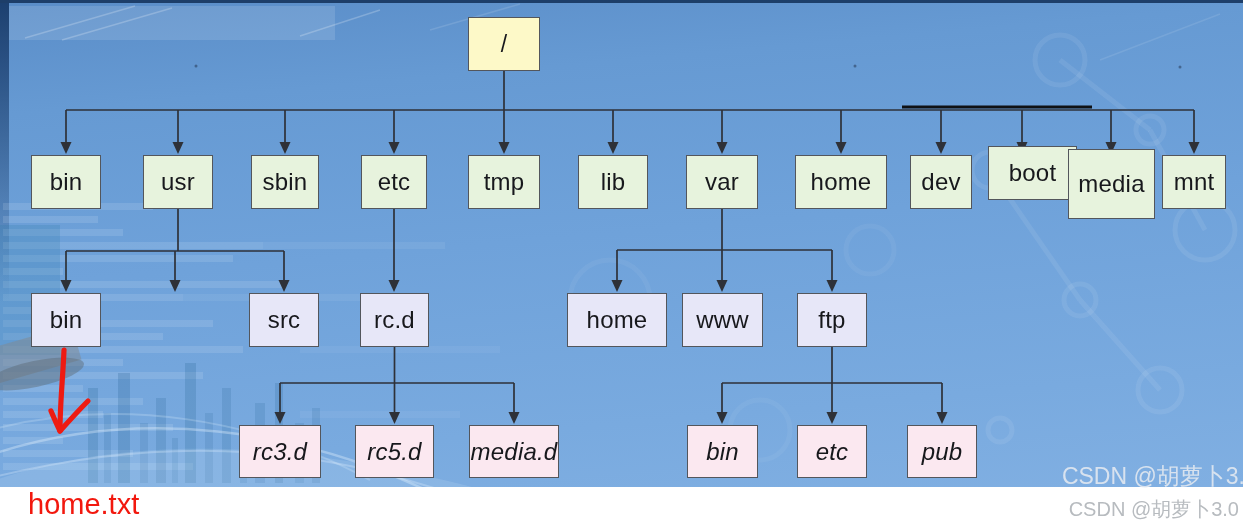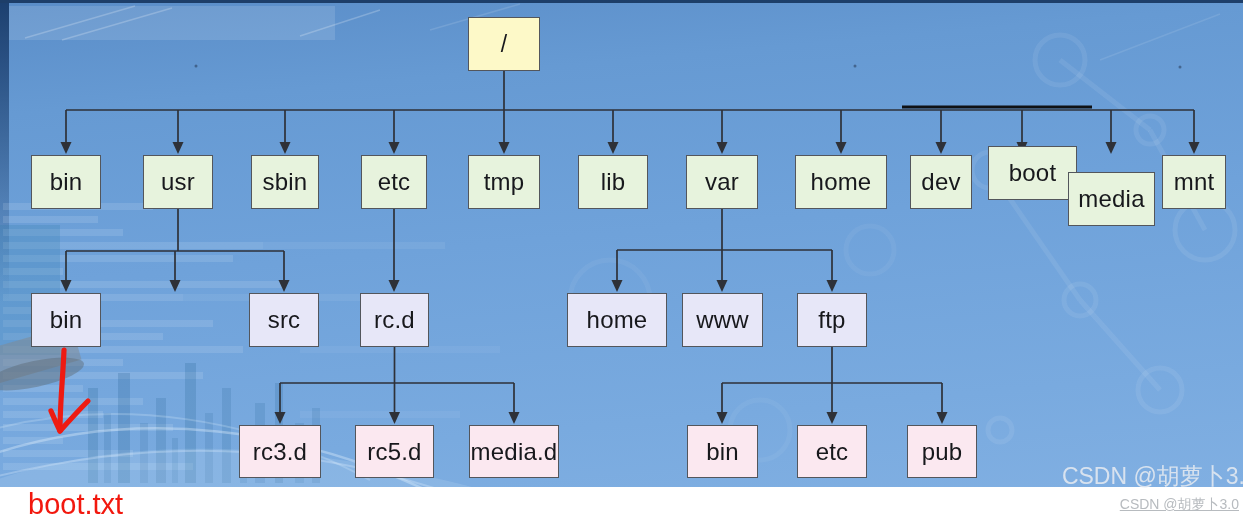--- a/index.html
+++ b/index.html
@@ -25,27 +25,27 @@
   #connectors .bold{stroke:#0f1114;stroke-width:3.2;}
   #redarrow path{stroke:var(--red-arrow,#ee1b12);stroke-width:5.2;fill:none;stroke-linecap:round;}
   .node{
     position:absolute;display:flex;align-items:center;justify-content:center;
     box-sizing:border-box;border:1.6px solid var(--box-border,#53565c);
     font-size:24px;color:#17181c;letter-spacing:.2px;
   }
   .lvroot{background:var(--root-box,#fdf9c8);font-size:23px;}
   .lv2{background:var(--level2-box,#e7f3dd);}
   .lv3{background:var(--level3-box,#e7e7f8);}
-  .lv4{background:var(--level4-box,#fbe8f0);}
+  .lv4{background:var(--level4-box,#fbe8f0);font-style:italic;}
   .hello{position:absolute;left:28px;top:488px;font-size:29px;font-weight:500;
     color:var(--hello-text,#f2180e);}
   .wm1{position:absolute;right:-2px;top:461px;font-size:23px;color:var(--watermark-blue-bg,#e8ecf1);
     opacity:.85;white-space:nowrap;}
-  .wm2{position:absolute;right:4px;top:496px;font-size:14px;color:var(--watermark-white-bg,#b7bbbf);
-    white-space:nowrap;text-decoration:underline;}
+  .wm2{position:absolute;right:4px;top:496px;font-size:20px;color:var(--watermark-white-bg,#b7bbbf);
+    white-space:nowrap;}
 </style>
 </head>
 <body>
 
 <div class="stage">
 
   <div class="toprule"></div>
   <div class="topband"></div>
   <div class="leftrule"></div>
 
@@ -222,21 +222,21 @@
   <div class="node lv2" style="left:31px;top:155px;width:70px;height:54px">bin</div>
   <div class="node lv2" style="left:143px;top:155px;width:70px;height:54px">usr</div>
   <div class="node lv2" style="left:251px;top:155px;width:68px;height:54px">sbin</div>
   <div class="node lv2" style="left:361px;top:155px;width:66px;height:54px">etc</div>
   <div class="node lv2" style="left:468px;top:155px;width:72px;height:54px">tmp</div>
   <div class="node lv2" style="left:686px;top:155px;width:72px;height:54px">var</div>
   <div class="node lv2" style="left:578px;top:155px;width:70px;height:54px">lib</div>
   <div class="node lv2" style="left:795px;top:155px;width:92px;height:54px">home</div>
   <div class="node lv2" style="left:910px;top:155px;width:62px;height:54px">dev</div>
   <div class="node lv2" style="left:988px;top:146px;width:89px;height:54px">boot</div>
-  <div class="node lv2" style="left:1068px;top:172px;width:87px;height:54px">media</div>
+  <div class="node lv2" style="left:1068px;top:149px;width:87px;height:70px">media</div>
   <div class="node lv2" style="left:1162px;top:155px;width:64px;height:54px">mnt</div>
 
   <div class="node lv3" style="left:31px;top:293px;width:70px;height:54px">bin</div>
   <div class="node lv3" style="left:249px;top:293px;width:70px;height:54px">src</div>
   <div class="node lv3" style="left:360px;top:293px;width:69px;height:54px">rc.d</div>
   <div class="node lv3" style="left:567px;top:293px;width:100px;height:54px">home</div>
   <div class="node lv3" style="left:682px;top:293px;width:81px;height:54px">www</div>
   <div class="node lv3" style="left:797px;top:293px;width:70px;height:54px">ftp</div>
 
   <div class="node lv4" style="left:239px;top:425px;width:82px;height:53px">rc3.d</div>
@@ -245,17 +245,17 @@
   <div class="node lv4" style="left:687px;top:425px;width:71px;height:53px">bin</div>
   <div class="node lv4" style="left:797px;top:425px;width:70px;height:53px">etc</div>
   <div class="node lv4" style="left:907px;top:425px;width:70px;height:53px">pub</div>
 
   <svg id="redarrow" class="layer" width="1243" height="529">
     <path d="M64,350 C63,376 60,404 60,430"></path>
     <path d="M60,431 C57,425 54,418 51,411"></path>
     <path d="M60,431 C69,421 79,410 88,401"></path>
   </svg>
 
-  <div class="txt hello">boot.txt</div>
+  <div class="txt hello">home.txt</div>
   <div class="txt wm1">CSDN @胡萝卜3.</div>
   <div class="txt wm2">CSDN @胡萝卜3.0</div>
 
 </div>
 
 </body></html>

